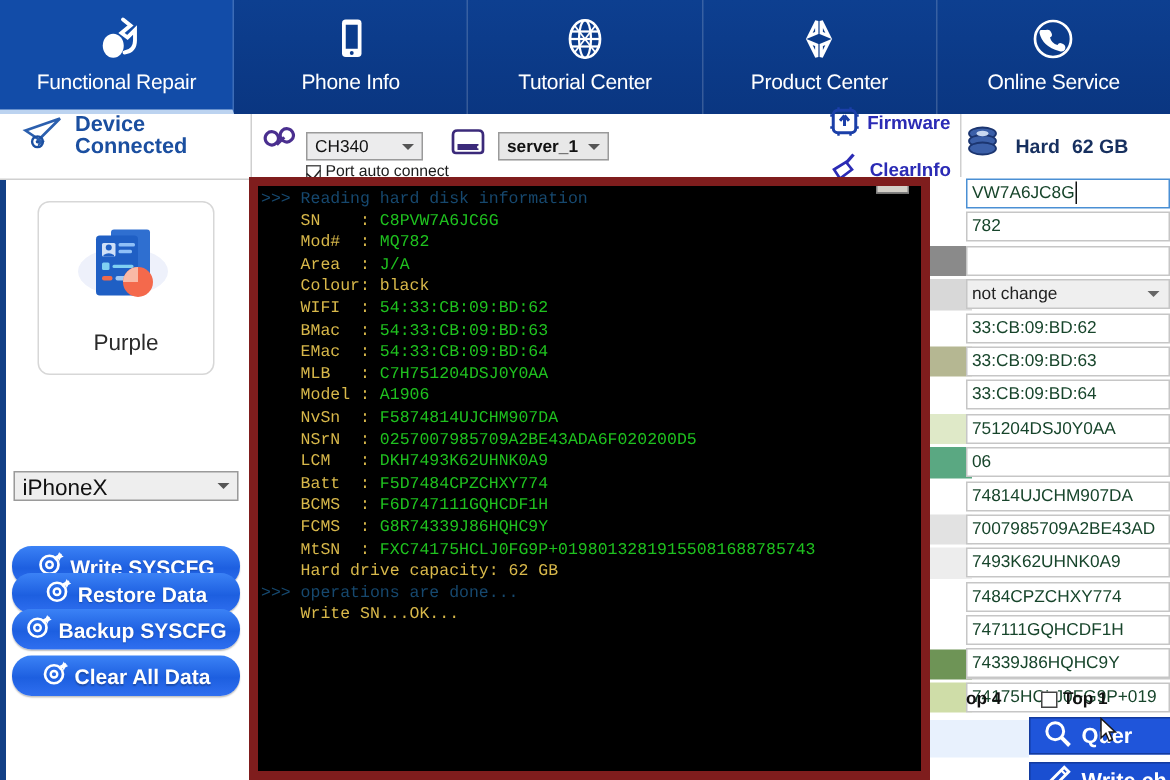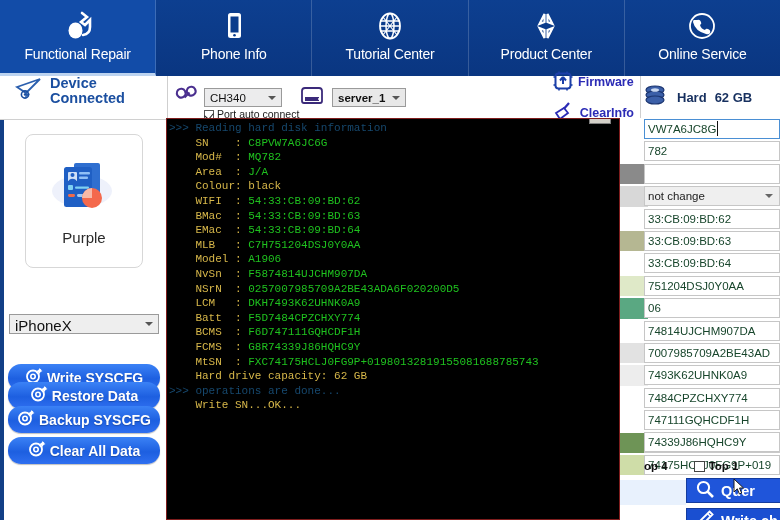--- a/index.html
+++ b/index.html
@@ -81,21 +81,21 @@
   
   .leftpanel {
     position:absolute; left:0; top:120px; width:168px; height:400px;
     background:#ffffff; border-right:2px solid #0b3c8c;
   }
   .leftpanel::before {
     content:""; position:absolute; left:0; top:0; width:4px; height:400px;
     background:#123f86;
   }
   .devcard {
-    position:absolute; left:25px; top:14px; width:118px; height:134px;
+    position:absolute; left:25px; top:14px; width:118px; height:116px;
     border:1px solid #d7d7d7; border-radius:8px; background:#fff;
     display:flex; flex-direction:column; align-items:center; justify-content:center;
   }
   .devcard .cname { font-size:15px; color:#2a2a2a; margin-top:6px; }
   .leftsel {
     position:absolute; left:9px; top:194px; width:150px; height:20px;
   }
   .leftsel .sel { width:150px; height:20px; background:#eeeeee; font-size:15px; }
   .lbtn {
     position:absolute; left:8px; width:152px; height:27px;
@@ -104,21 +104,21 @@
     color:#ffffff; font-family:"Liberation Sans",sans-serif;
     font-size:14px; font-weight:bold;
     display:flex; align-items:center; justify-content:center; gap:4px;
     box-shadow:0 1px 1px rgba(0,0,0,0.25);
   }
   .lbtn .lbl { text-shadow:0 1px 1px rgba(0,0,0,0.25); }
 
   
   .console-frame {
     position:absolute; left:166px; top:118px; width:454px; height:402px;
-    background:#000000; border:1px solid #7f1d1d; overflow:hidden;
+    background:#000000; border:6px solid #7f1d1d; overflow:hidden;
   }
   .console {
     position:absolute; left:2px; top:2px; right:2px; bottom:2px;
     font-family:"Liberation Mono","DejaVu Sans Mono",monospace;
     font-size:11px; line-height:14.6px; white-space:pre;
     color:#d9c36a; overflow:hidden;
   }
   .c-hdr  { color:#16486e; }
   .c-key  { color:#d8b84a; }
   .c-val  { color:#1fc21f; }

